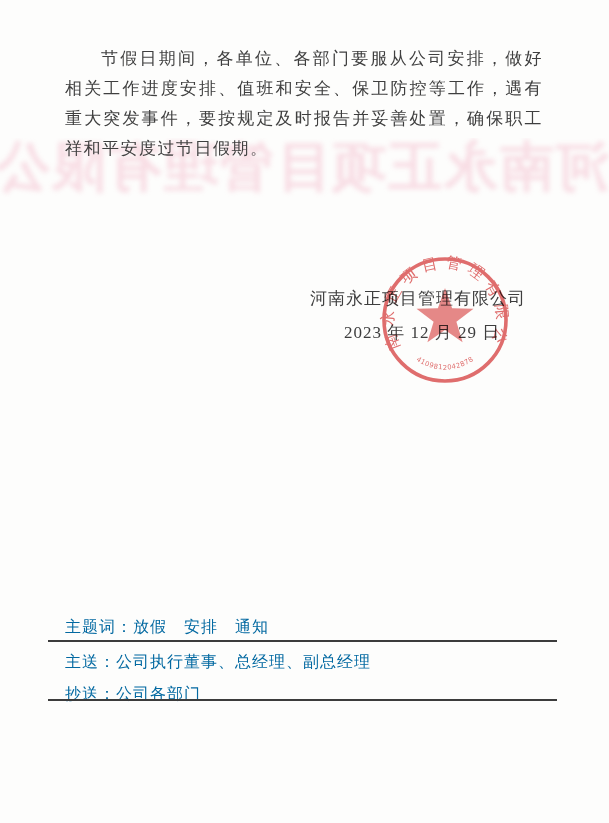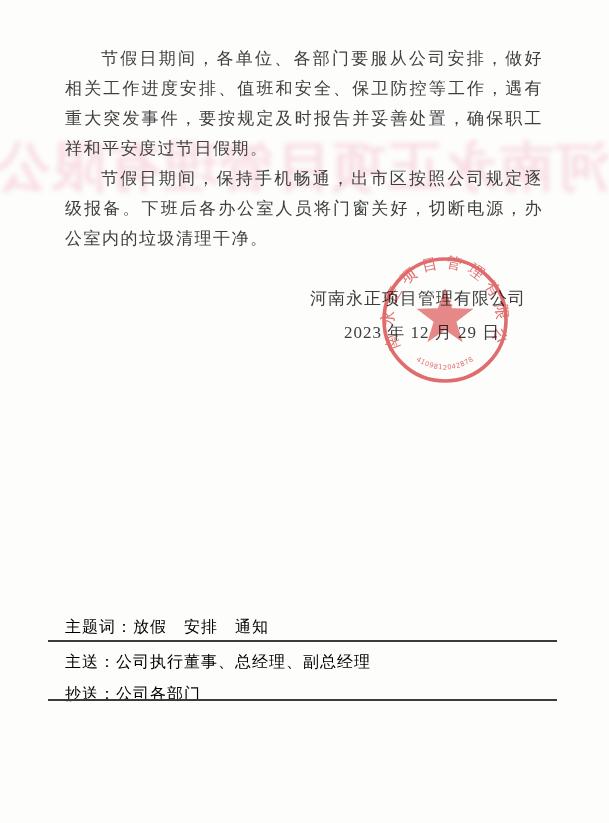--- a/index.html
+++ b/index.html
@@ -33,39 +33,38 @@
   .signature-date {
     position:absolute; left:292px; top:321px; width:260px;
     text-align:center; font-size:17px; letter-spacing:1px; z-index:3;
   }
   .seal {
     position:absolute; left:379px; top:254px; width:132px; height:132px;
     mix-blend-mode:multiply; opacity:0.88; z-index:4;
   }
   .footer-row {
     position:absolute; left:65px; font-size:16px;
-    letter-spacing:1px; color:#000000; white-space:nowrap; z-index:3;
+    letter-spacing:1px; color:#0369a1; white-space:nowrap; z-index:3;
   }
   .rule {
     position:absolute; left:48px; width:509px; height:2px;
     background:#3c3c3c; z-index:3;
   }
 </style>
 </head>
 <body>
 
 <div class="page">
 
   <div class="watermark">
     <div class="wm-line">河南永正项目管理有限公司</div>
   </div>
 
   <div class="body-text">
     <p>节假日期间，各单位、各部门要服从公司安排，做好相关工作进度安排、值班和安全、保卫防控等工作，遇有重大突发事件，要按规定及时报告并妥善处置，确保职工祥和平安度过节日假期。</p>
-    <p>节假日期间，保持手机畅通，出市区按照公司规定逐级报备。下班后各办公室人员将门窗关好，切断电源，办公室内的垃圾清理干净。</p>
   </div>
 
   <div class="signature-company">河南永正项目管理有限公司</div>
   <div class="signature-date">2023 年 12 月 29 日</div>
 
   <svg class="seal" viewBox="0 0 132 132" xmlns="http://www.w3.org/2000/svg">
     <defs>
       <path id="sealArcTop" d="M 19,88 A 52,52 0 1 1 113,88" fill="none"></path>
       <path id="sealArcBottom" d="M 30,100 A 49.5,49.5 0 0 0 102,100" fill="none"></path>
     </defs>

